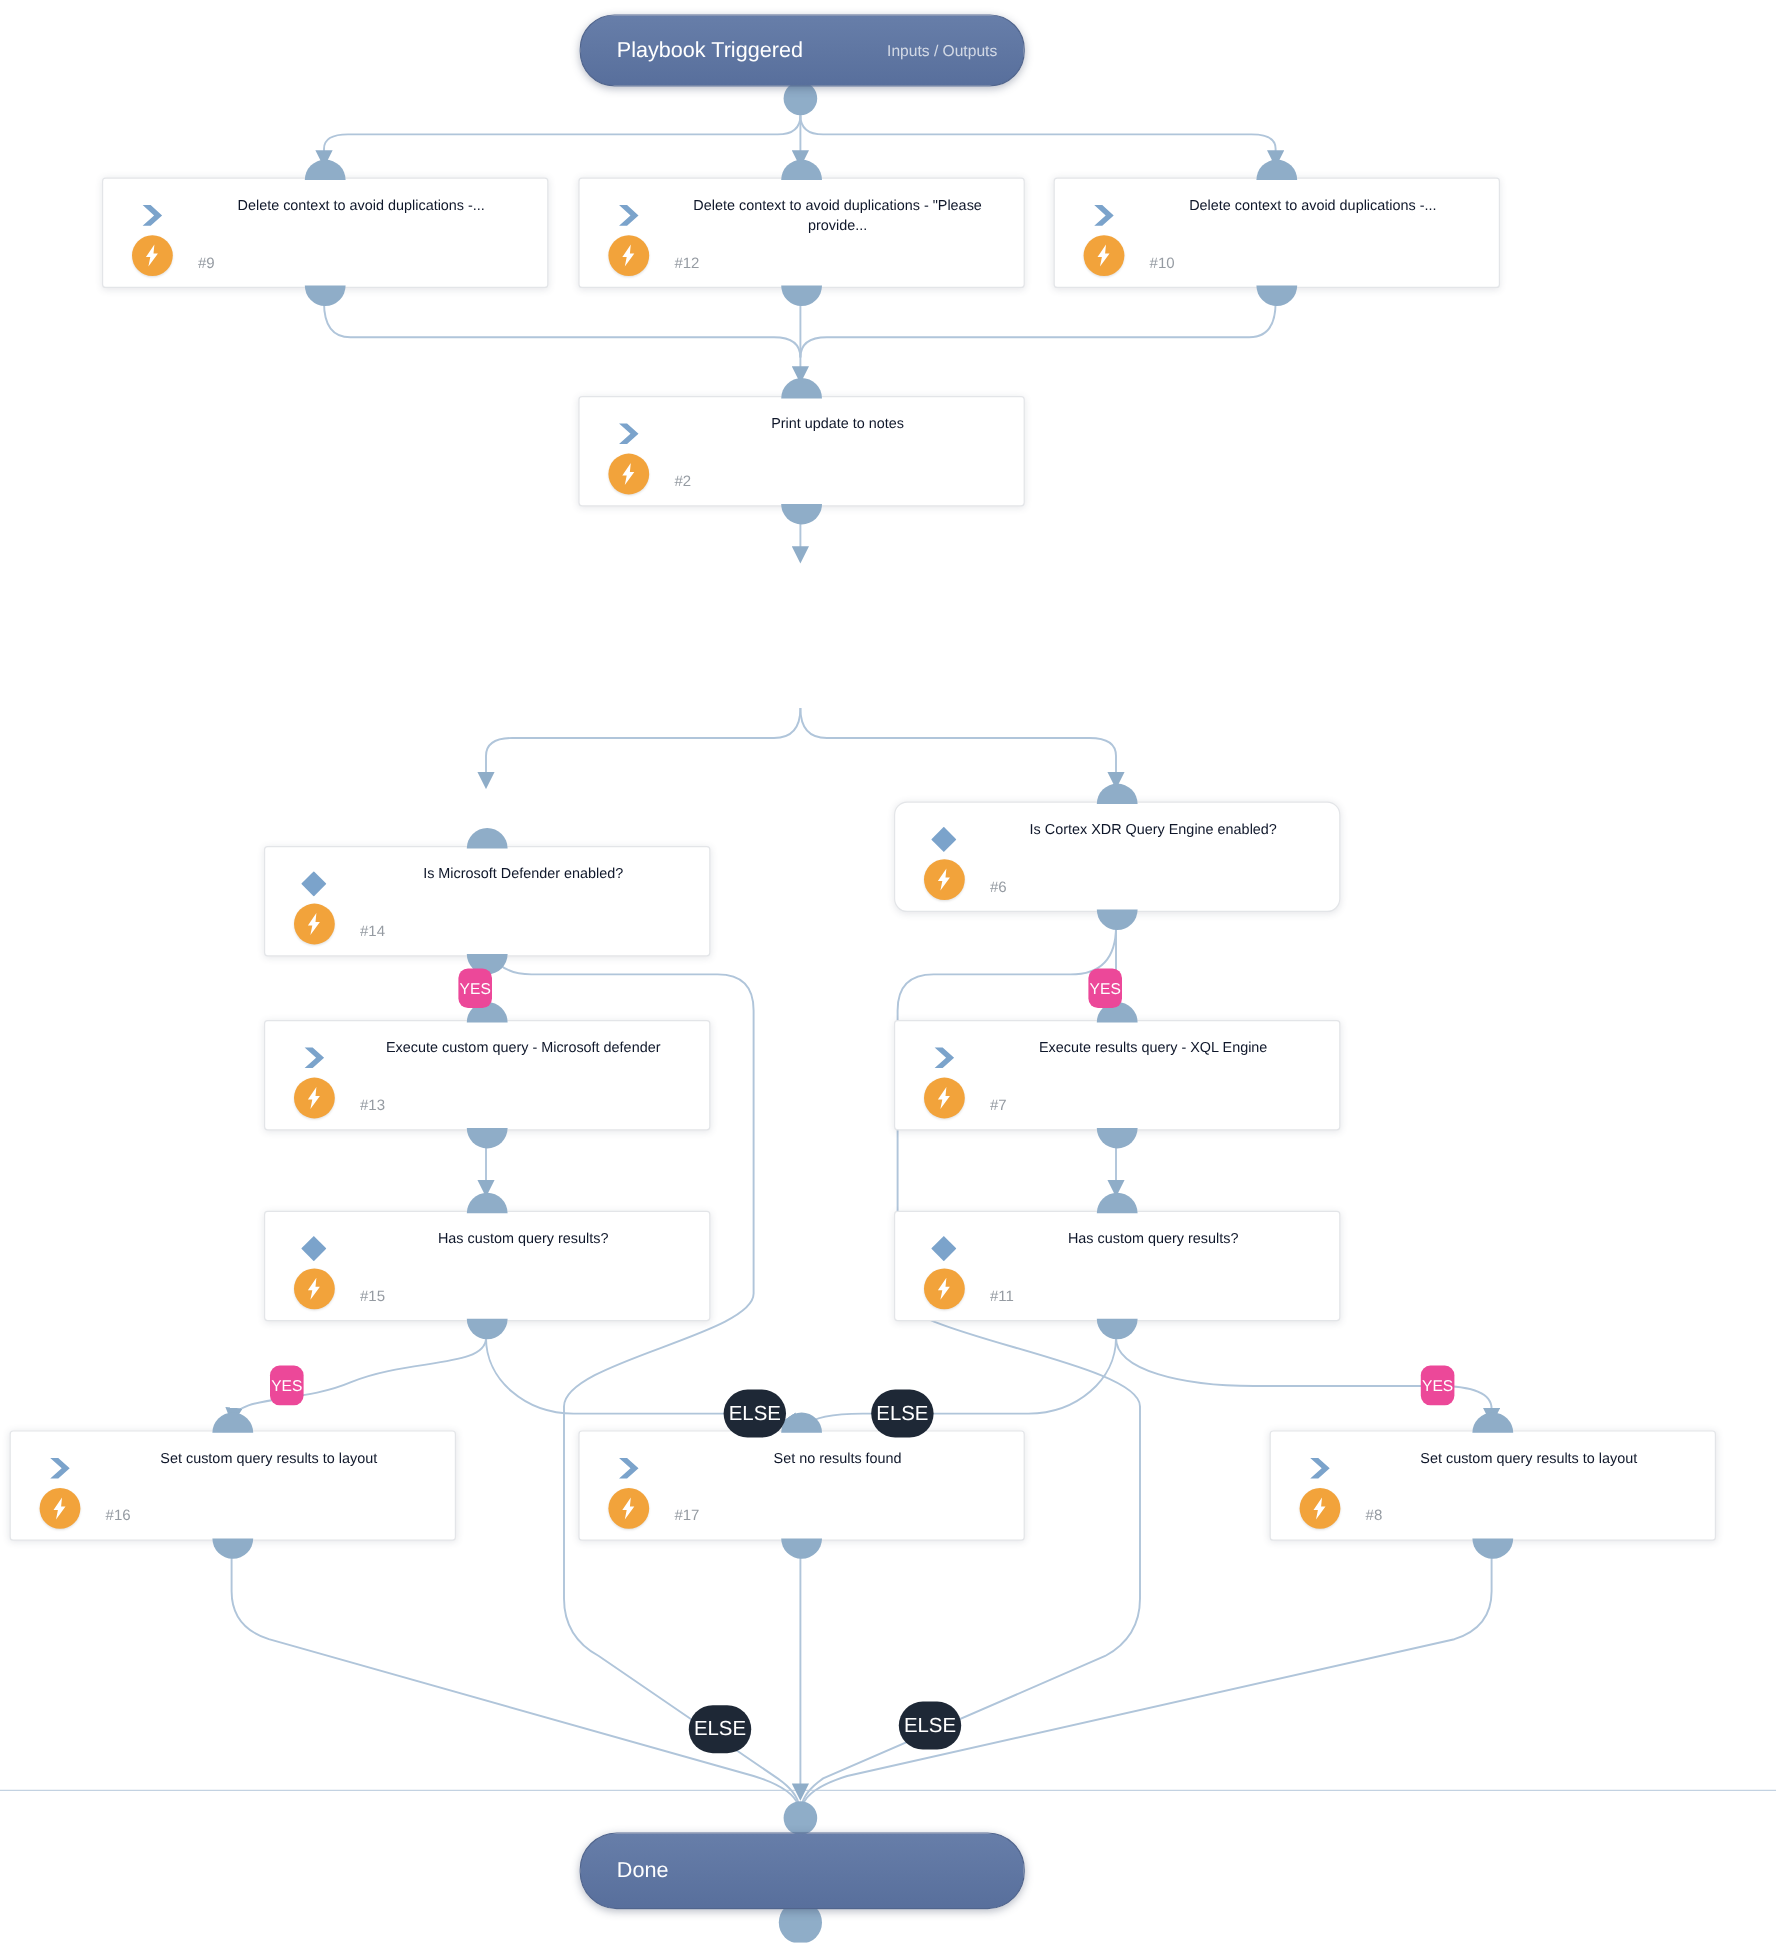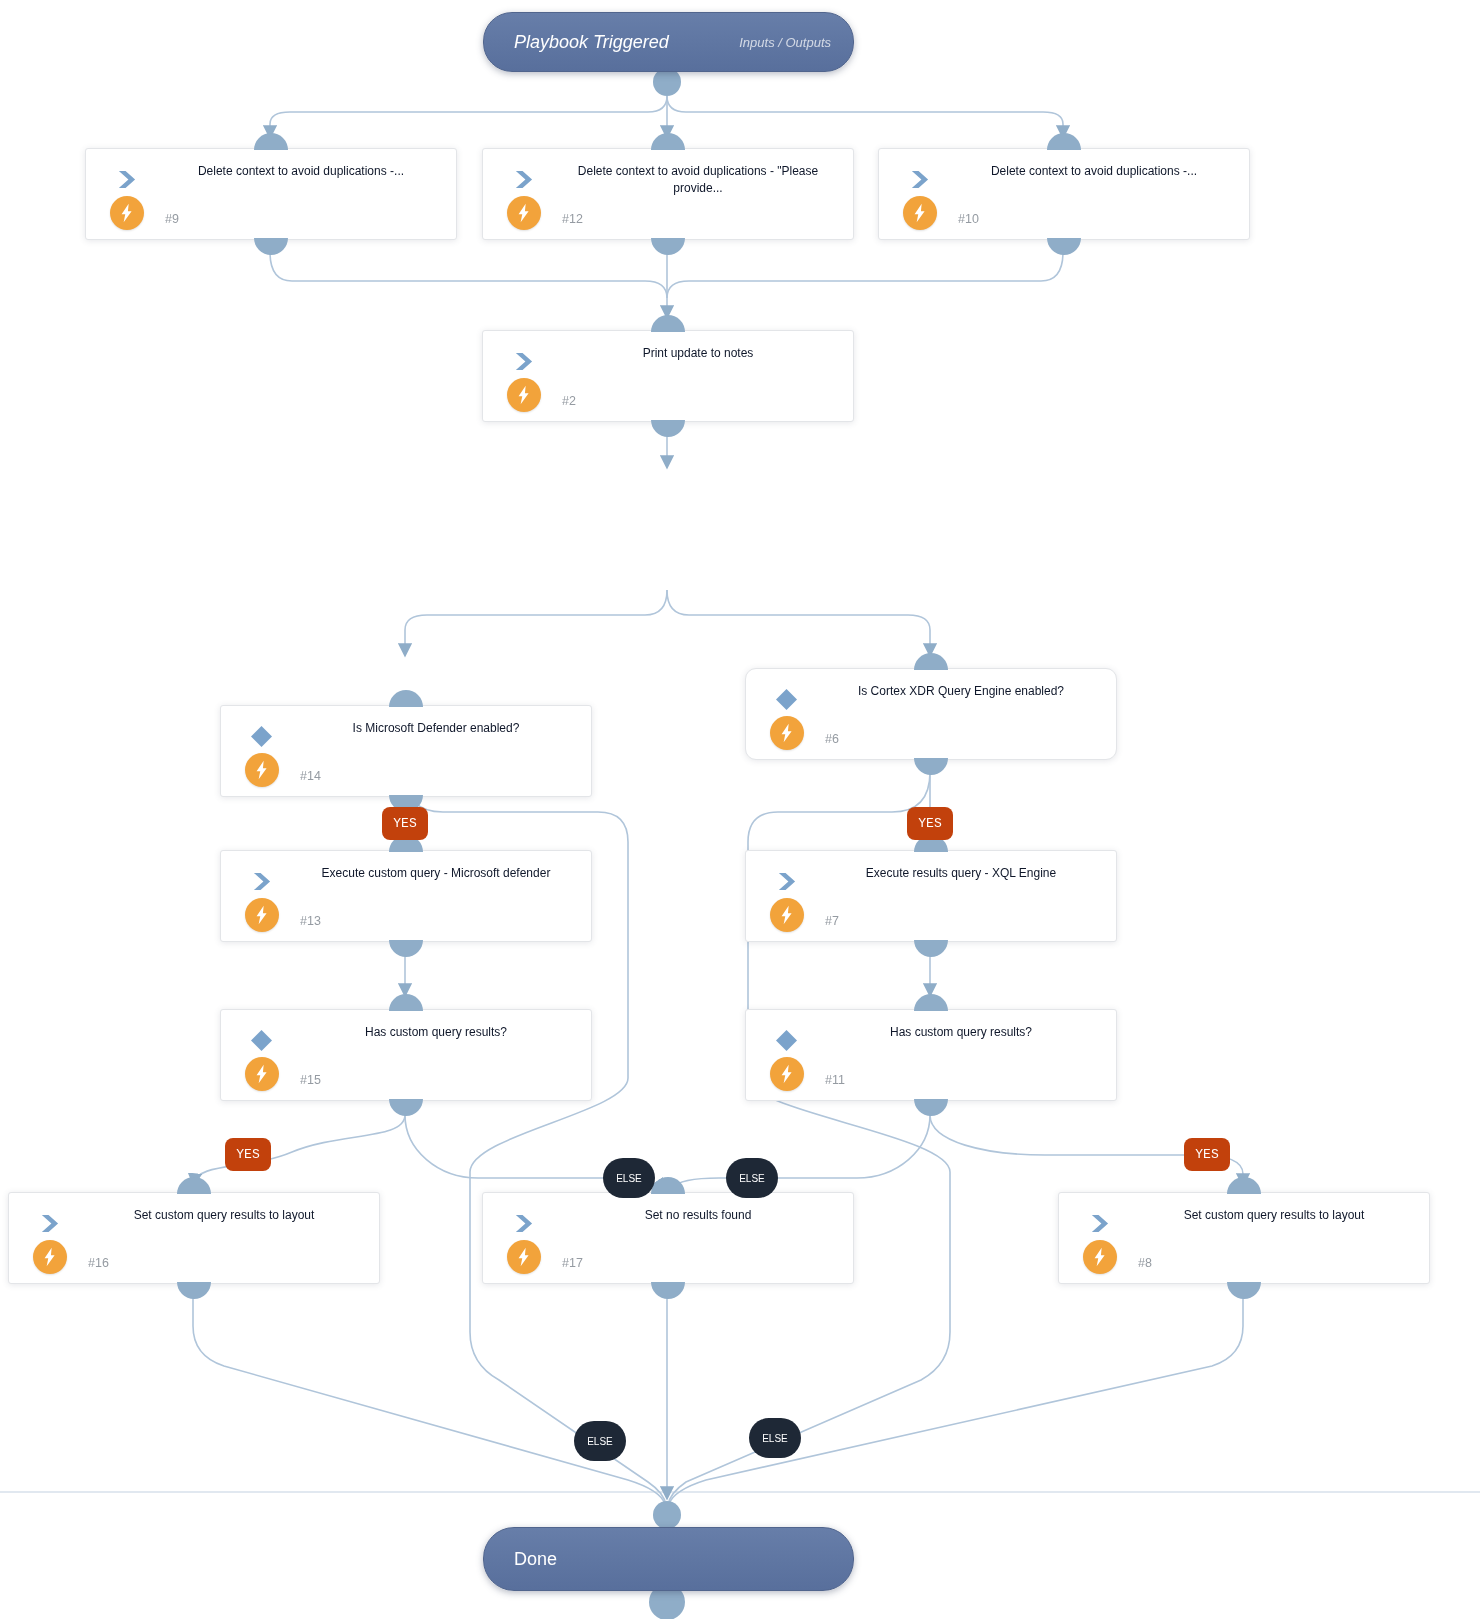--- a/index.html
+++ b/index.html
@@ -30,22 +30,22 @@
         background:linear-gradient(#677ea9,#586f9c);border:1px solid #51658d;
         box-shadow:0 2px 7px rgba(50,60,90,.35);z-index:3;color:#fff;}
   .pill .plabel{position:absolute;left:30px;top:50%;transform:translateY(-50%);font-size:18px;}
   .pill .psub{position:absolute;right:22px;top:50%;transform:translateY(-50%);
         font-size:13px;color:rgba(255,255,255,.72);}
   .node-circle{position:absolute;border-radius:50%;background:#8fadc8;z-index:2;}
 
   
   .elabel{position:absolute;z-index:4;display:flex;align-items:center;justify-content:center;
         color:#fff;font-size:13px;border-radius:8px;}
-  .elabel.yes{width:46px;height:33px;background:#c2410c;font-family:Liberation Mono, monospace;}
-  .elabel.else{width:52px;height:40px;background:#1e2836;border-radius:20px;font-size:10px;}
+  .elabel.yes{width:28px;height:33px;background:#ec4899;}
+  .elabel.else{width:52px;height:40px;background:#1e2836;border-radius:20px;font-size:17px;}
 </style>
 </head>
 <body>
 
 <div id="canvas">
 
   <svg class="edges" width="1480" height="1619">
     <defs>
       <marker id="arw" viewBox="0 0 10 10" refX="7.5" refY="5" markerWidth="9" markerHeight="9" orient="auto">
         <path d="M0 0 L10 5 L0 10 Z" fill="#8fadc8"></path>
@@ -85,21 +85,21 @@
       <path d="M930,1115 C930,1150 897,1178 857,1178 L719,1178 Q680,1178 672,1188"></path>
 
       <path d="M930,1115 C930,1142 985,1155 1045,1155 L1198,1155 Q1243,1155 1243,1174 V1184" marker-end="url(#arw)"></path>
 
       <path d="M193,1294 V1326 Q193,1356 224,1366 L628,1480 Q660,1490 665,1504"></path>
       <path d="M667,1294 V1497" marker-end="url(#arw)"></path>
       <path d="M1243,1294 V1326 Q1243,1356 1212,1366 L706,1480 Q674,1490 669,1504"></path>
     </g>
   </svg>
 
-  <div class="pill" style="left:483px;top:12px;font-style:italic;">
+  <div class="pill" style="left:483px;top:12px;">
     <span class="plabel">Playbook Triggered</span>
     <span class="psub">Inputs / Outputs</span>
   </div>
   <div class="node-circle" style="left:653px;top:68px;width:28px;height:28px;"></div>
 
   <div class="task" style="left:85px;top:148px;">
     <i class="port top"></i>
       <i class="port bottom"></i>
     <svg class="ic" viewBox="0 0 22 22">
         <path d="M3 2h7l10 9-10 9H3l10-9z"></path>

